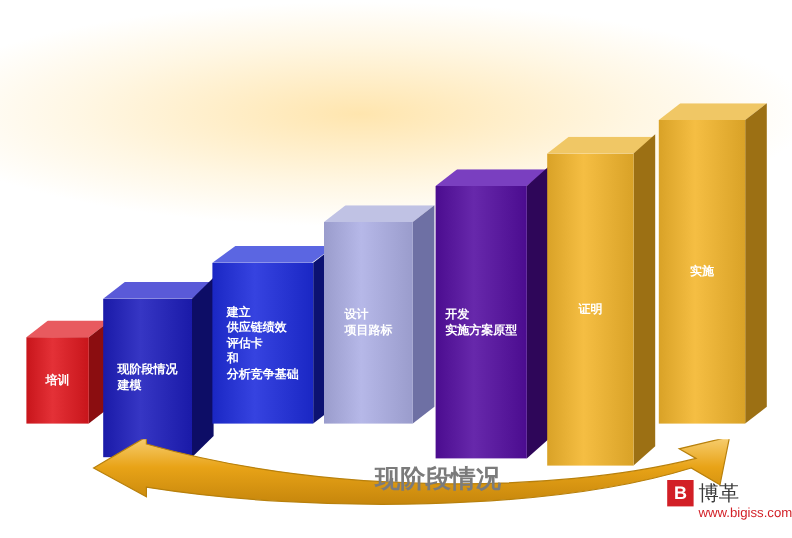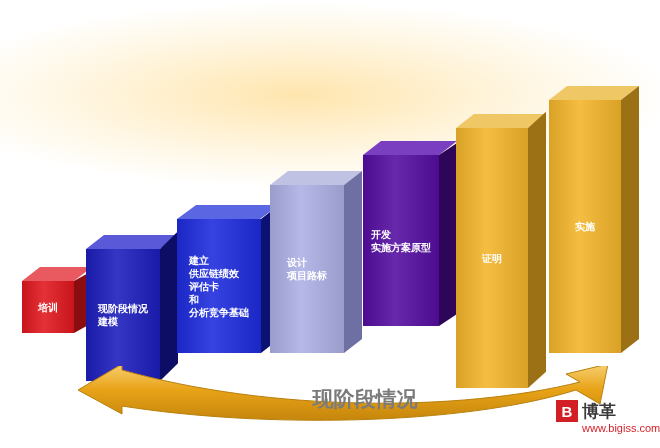--- a/index.html
+++ b/index.html
@@ -66,38 +66,38 @@
   #logo{ position:absolute; right:8px; bottom:8px; width:96px; height:42px; }
   #logo .mark{
     position:absolute; left:0; top:2px; width:22px; height:22px;
     background:#d21f26; color:#fff; font-weight:bold; font-size:15px;
     display:flex;align-items:center;justify-content:center;
     font-family:"Liberation Sans", sans-serif;
   }
   #logo .name{
     position:absolute; left:26px; top:2px;
     font-family:"DejaVu Sans", sans-serif;
-    font-size:17px; font-weight:bold; color:#3a3a3a;
+    font-size:17px; font-weight:normal; color:#3a3a3a;
   }
   #logo .url{
     position:absolute; left:26px; top:24px;
     font-family:"Liberation Sans", sans-serif;
     font-size:11px; color:#d21f26;
   }
 </style>
 </head>
 <body>
 
 <div id="stage">
 
   <div id="title">
   </div>
 
   <div id="bars-layer">
-      <div class="bar" style="left: 22px; top: 281px; width: 52px; height: 52px;">
+      <div class="bar" style="left: 22px; top: 281px; width: 52px; height: 72px;">
         <svg class="topskew" viewBox="0 0 70 14" preserveAspectRatio="none">
           <polygon points="0,14 18,0 70,0 52,14" fill="#e85a5f"></polygon>
         </svg>
         <svg class="side" viewBox="0 0 18 72" preserveAspectRatio="none" style="overflow: visible;">
           <polygon points="0,0 18,-14 18,58 0,72" fill="#8b0d10"></polygon>
         </svg>
         <div class="front" style="background: linear-gradient(90deg, rgb(200, 21, 27) 0%, rgb(228, 49, 55) 42%, rgb(200, 21, 27) 100%); white-space: pre-line;">培训</div>
       </div>
       <div class="bar" style="left: 86px; top: 249px; width: 74px; height: 132px;">
         <svg class="topskew" viewBox="0 0 92 14" preserveAspectRatio="none">
@@ -125,21 +125,21 @@
       <div class="bar" style="left: 270px; top: 185px; width: 74px; height: 168px;">
         <svg class="topskew" viewBox="0 0 92 14" preserveAspectRatio="none">
           <polygon points="0,14 18,0 92,0 74,14" fill="#c0c2e4"></polygon>
         </svg>
         <svg class="side" viewBox="0 0 18 168" preserveAspectRatio="none" style="overflow: visible;">
           <polygon points="0,0 18,-14 18,154 0,168" fill="#6e70a4"></polygon>
         </svg>
         <div class="front" style="background: linear-gradient(90deg, rgb(154, 156, 204) 0%, rgb(182, 184, 232) 42%, rgb(154, 156, 204) 100%); white-space: pre-line;">设计
 项目路标</div>
       </div>
-      <div class="bar" style="left: 363px; top: 155px; width: 76px; height: 171px;">
+      <div class="bar" style="left: 363px; top: 155px; width: 76px; height: 227px;">
         <svg class="topskew" viewBox="0 0 94 14" preserveAspectRatio="none">
           <polygon points="0,14 18,0 94,0 76,14" fill="#7a3fc0"></polygon>
         </svg>
         <svg class="side" viewBox="0 0 18 198" preserveAspectRatio="none" style="overflow: visible;">
           <polygon points="0,0 18,-14 18,184 0,198" fill="#2e0659"></polygon>
         </svg>
         <div class="front" style="background: linear-gradient(90deg, rgb(75, 12, 143) 0%, rgb(103, 40, 171) 42%, rgb(75, 12, 143) 100%); white-space: pre-line;">开发
 实施方案原型</div>
       </div>
       <div class="bar" style="left: 456px; top: 128px; width: 72px; height: 260px;">

